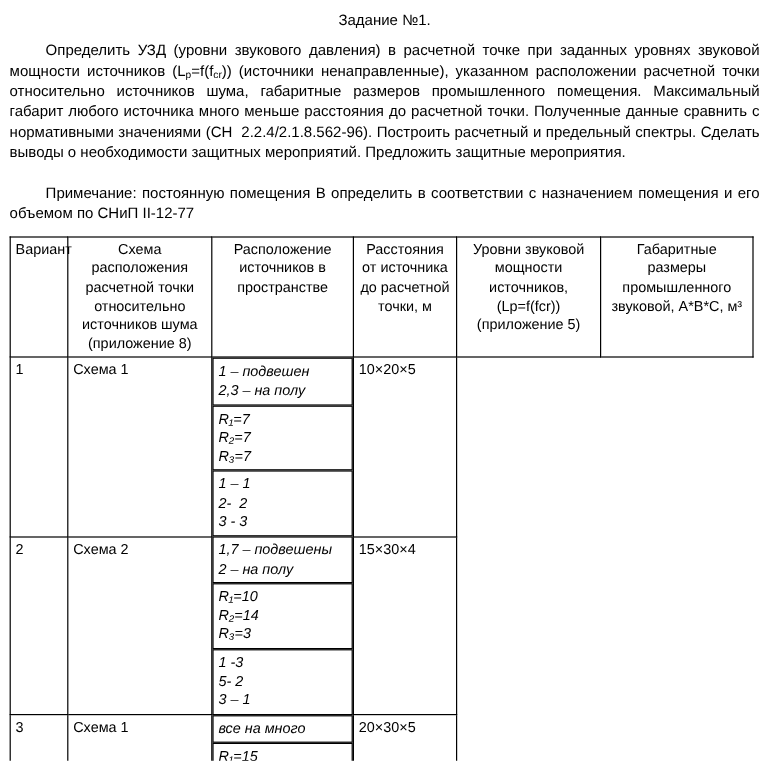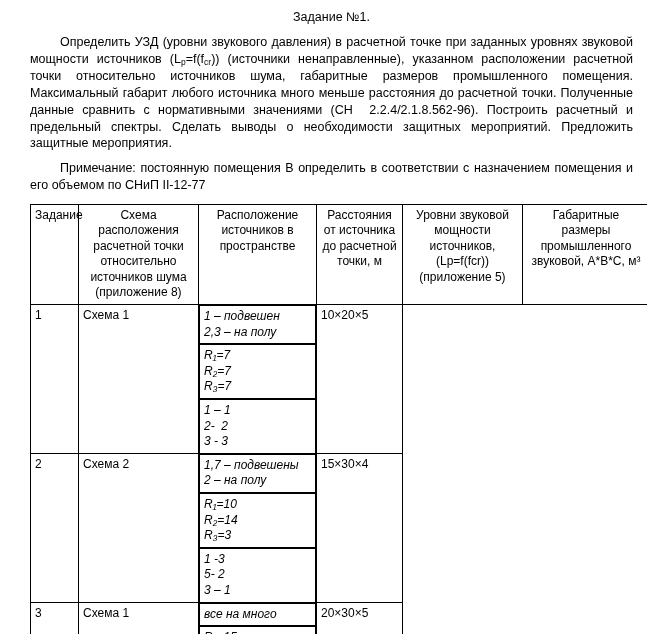--- a/index.html
+++ b/index.html
@@ -13,35 +13,35 @@
     font-family: "Liberation Sans", sans-serif;
     font-size: 12.5px;
     color: #000000;
     overflow: hidden;
   }
   .page {
     position: relative;
     width: 647px;
     height: 634px;
     box-sizing: border-box;
-    padding: 8px 14px 0 30px;
+    padding: 8px 14px 0 8px;
   }
   .doc-title {
     text-align: center;
     font-size: 12.5px;
     margin: 2px 0 10px 0;
   }
   p.para {
     margin: 0 0 8px 0;
     text-align: justify;
     text-indent: 30px;
     line-height: 1.34;
   }
   p.para.note {
-    margin-top: 8px;
+    margin-top: 18px;
   }
   sub {
     font-size: 8.5px;
     vertical-align: -0.25em;
   }
   table.main {
     border-collapse: collapse;
     width: 619px;
     margin-top: 10px;
     table-layout: fixed;
@@ -89,21 +89,21 @@
     <colgroup>
       <col class="c0">
         <col class="c1">
         <col class="c2">
         <col class="c3">
         <col class="c4">
         <col class="c5">
     </colgroup>
     <thead>
       <tr>
-        <th>Задание</th>
+        <th>Вариант</th>
         <th>Схема расположения расчетной точки относительно источников шума (приложение 8)</th>
         <th>Расположение источников в пространстве</th>
         <th>Расстояния от источника до расчетной точки, м</th>
         <th>Уровни звуковой мощности источников, (Lp=f(fcr)) (приложение 5)</th>
         <th>Габаритные размеры промышленного звуковой, А*В*С, м³</th>
       </tr>
     </thead>
     <tbody>
       <tr>
         <td>1</td>

